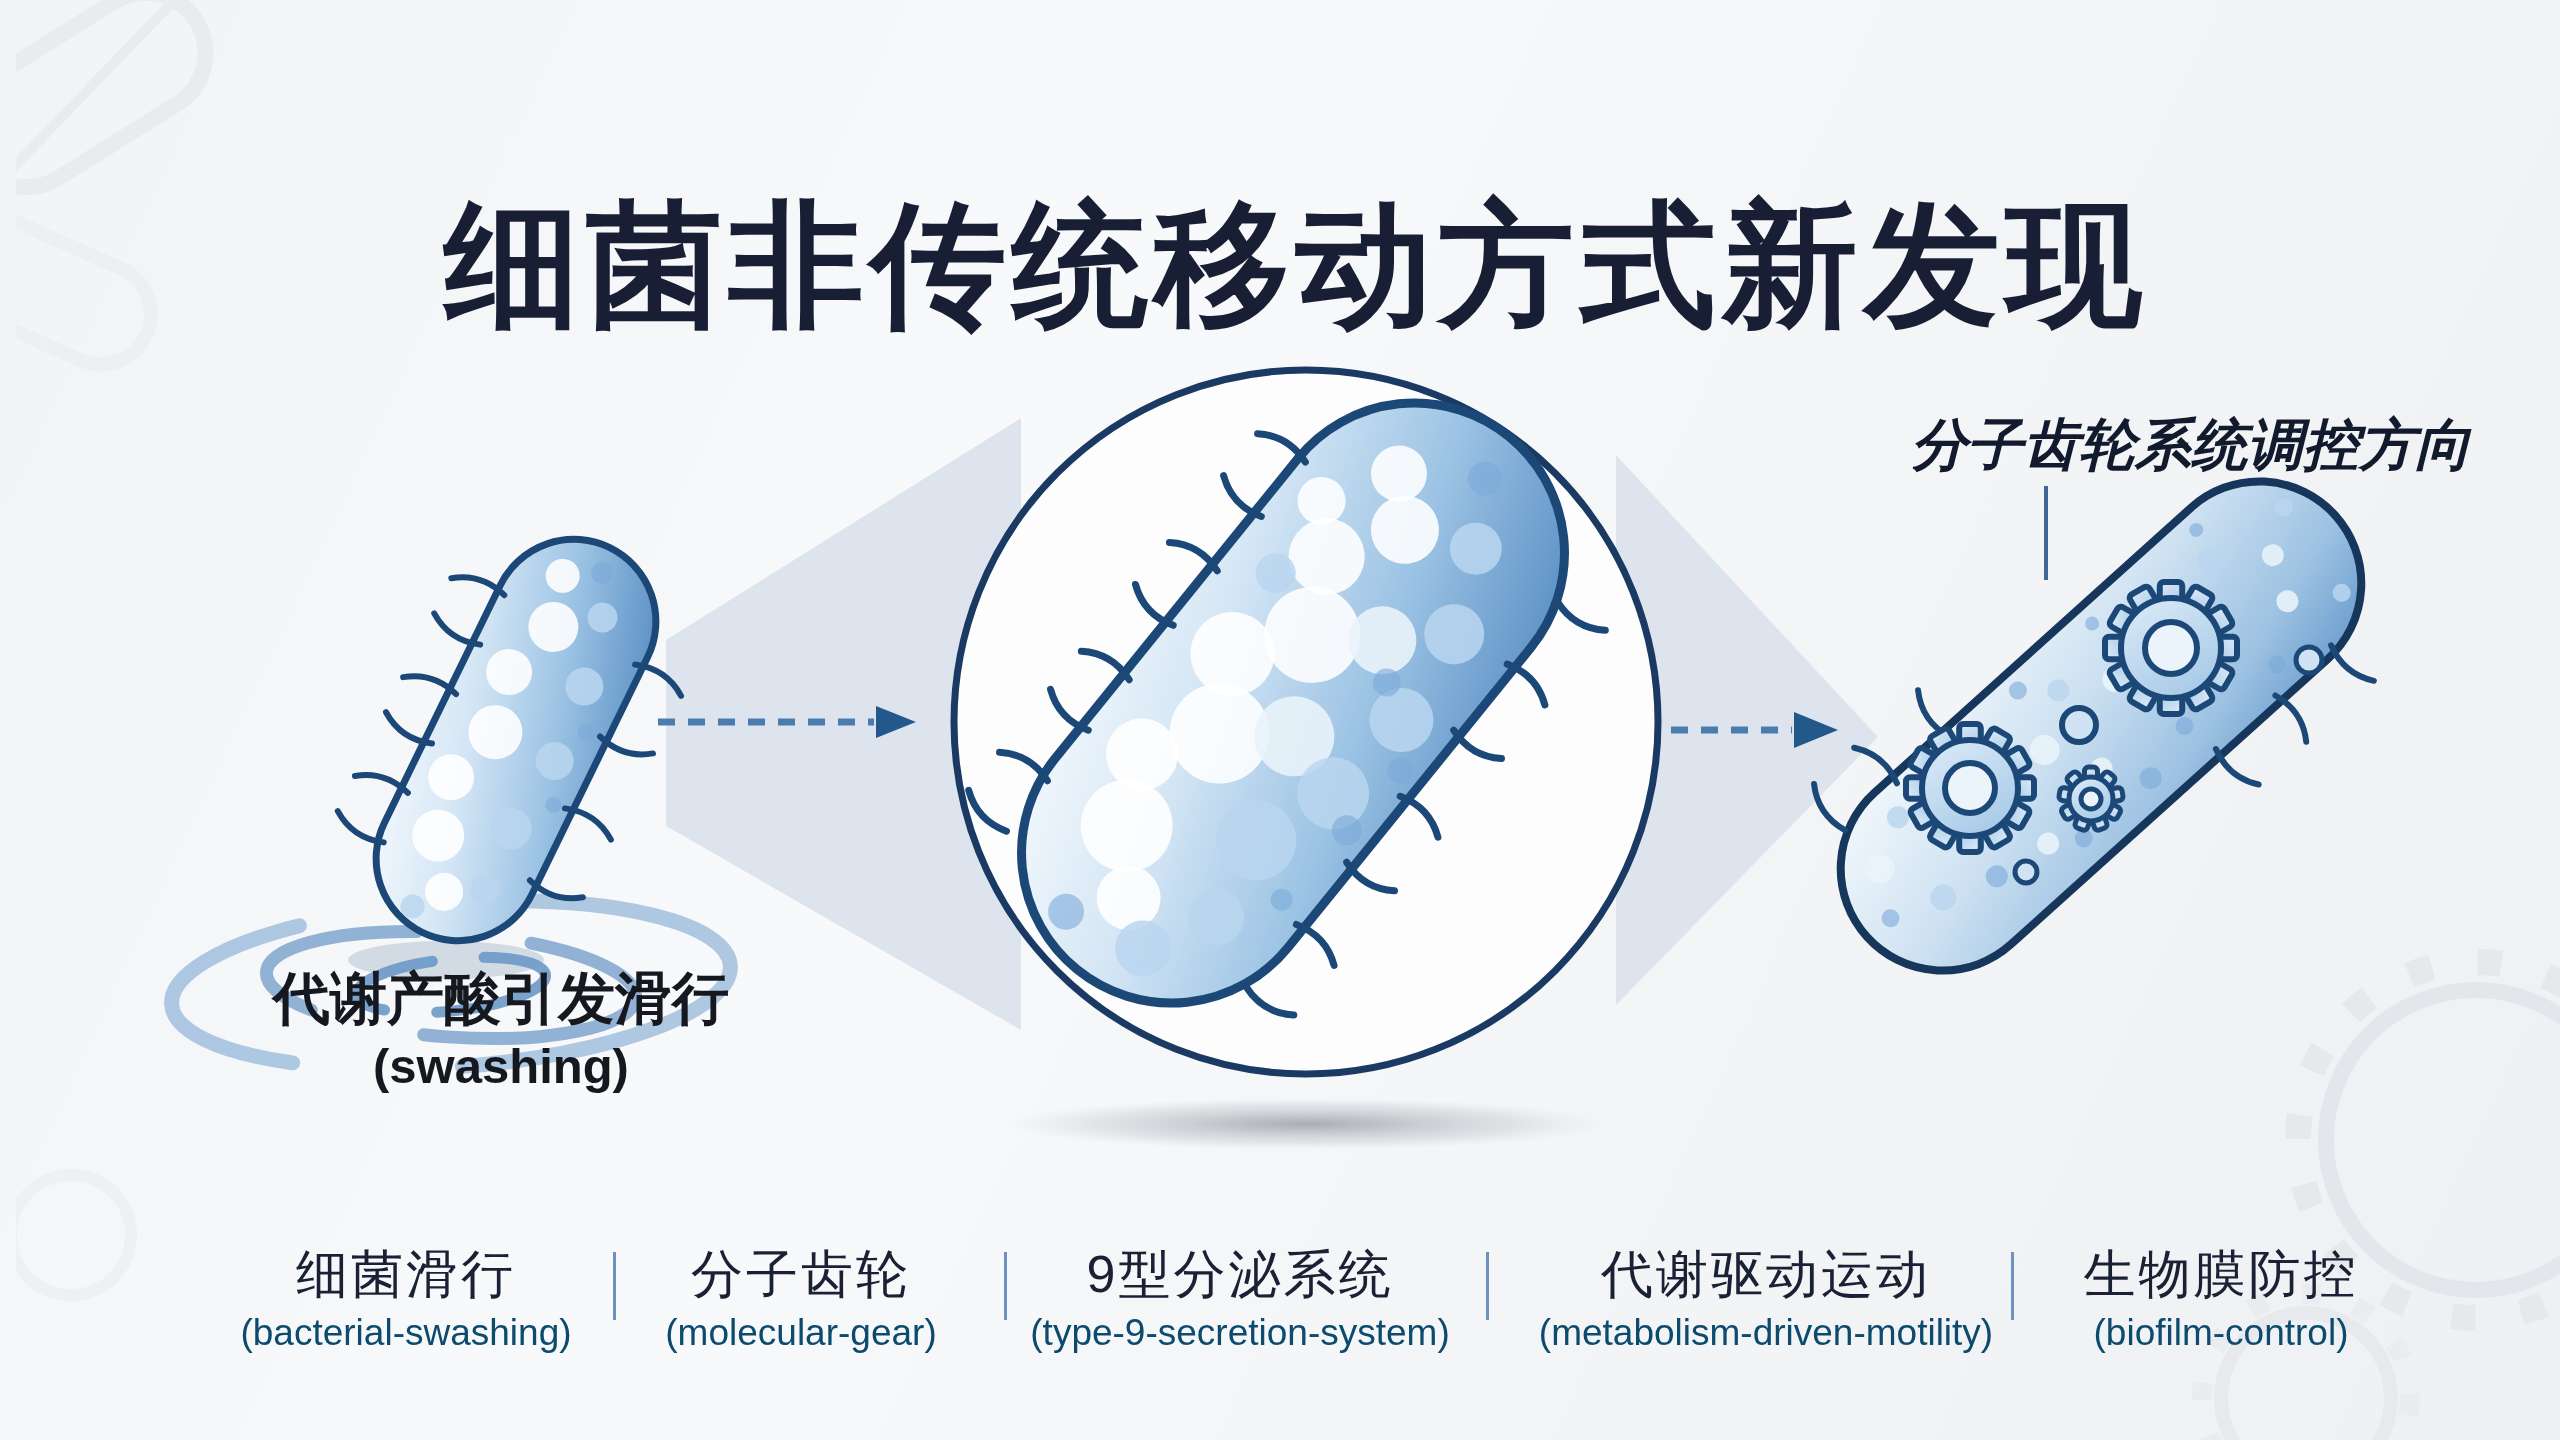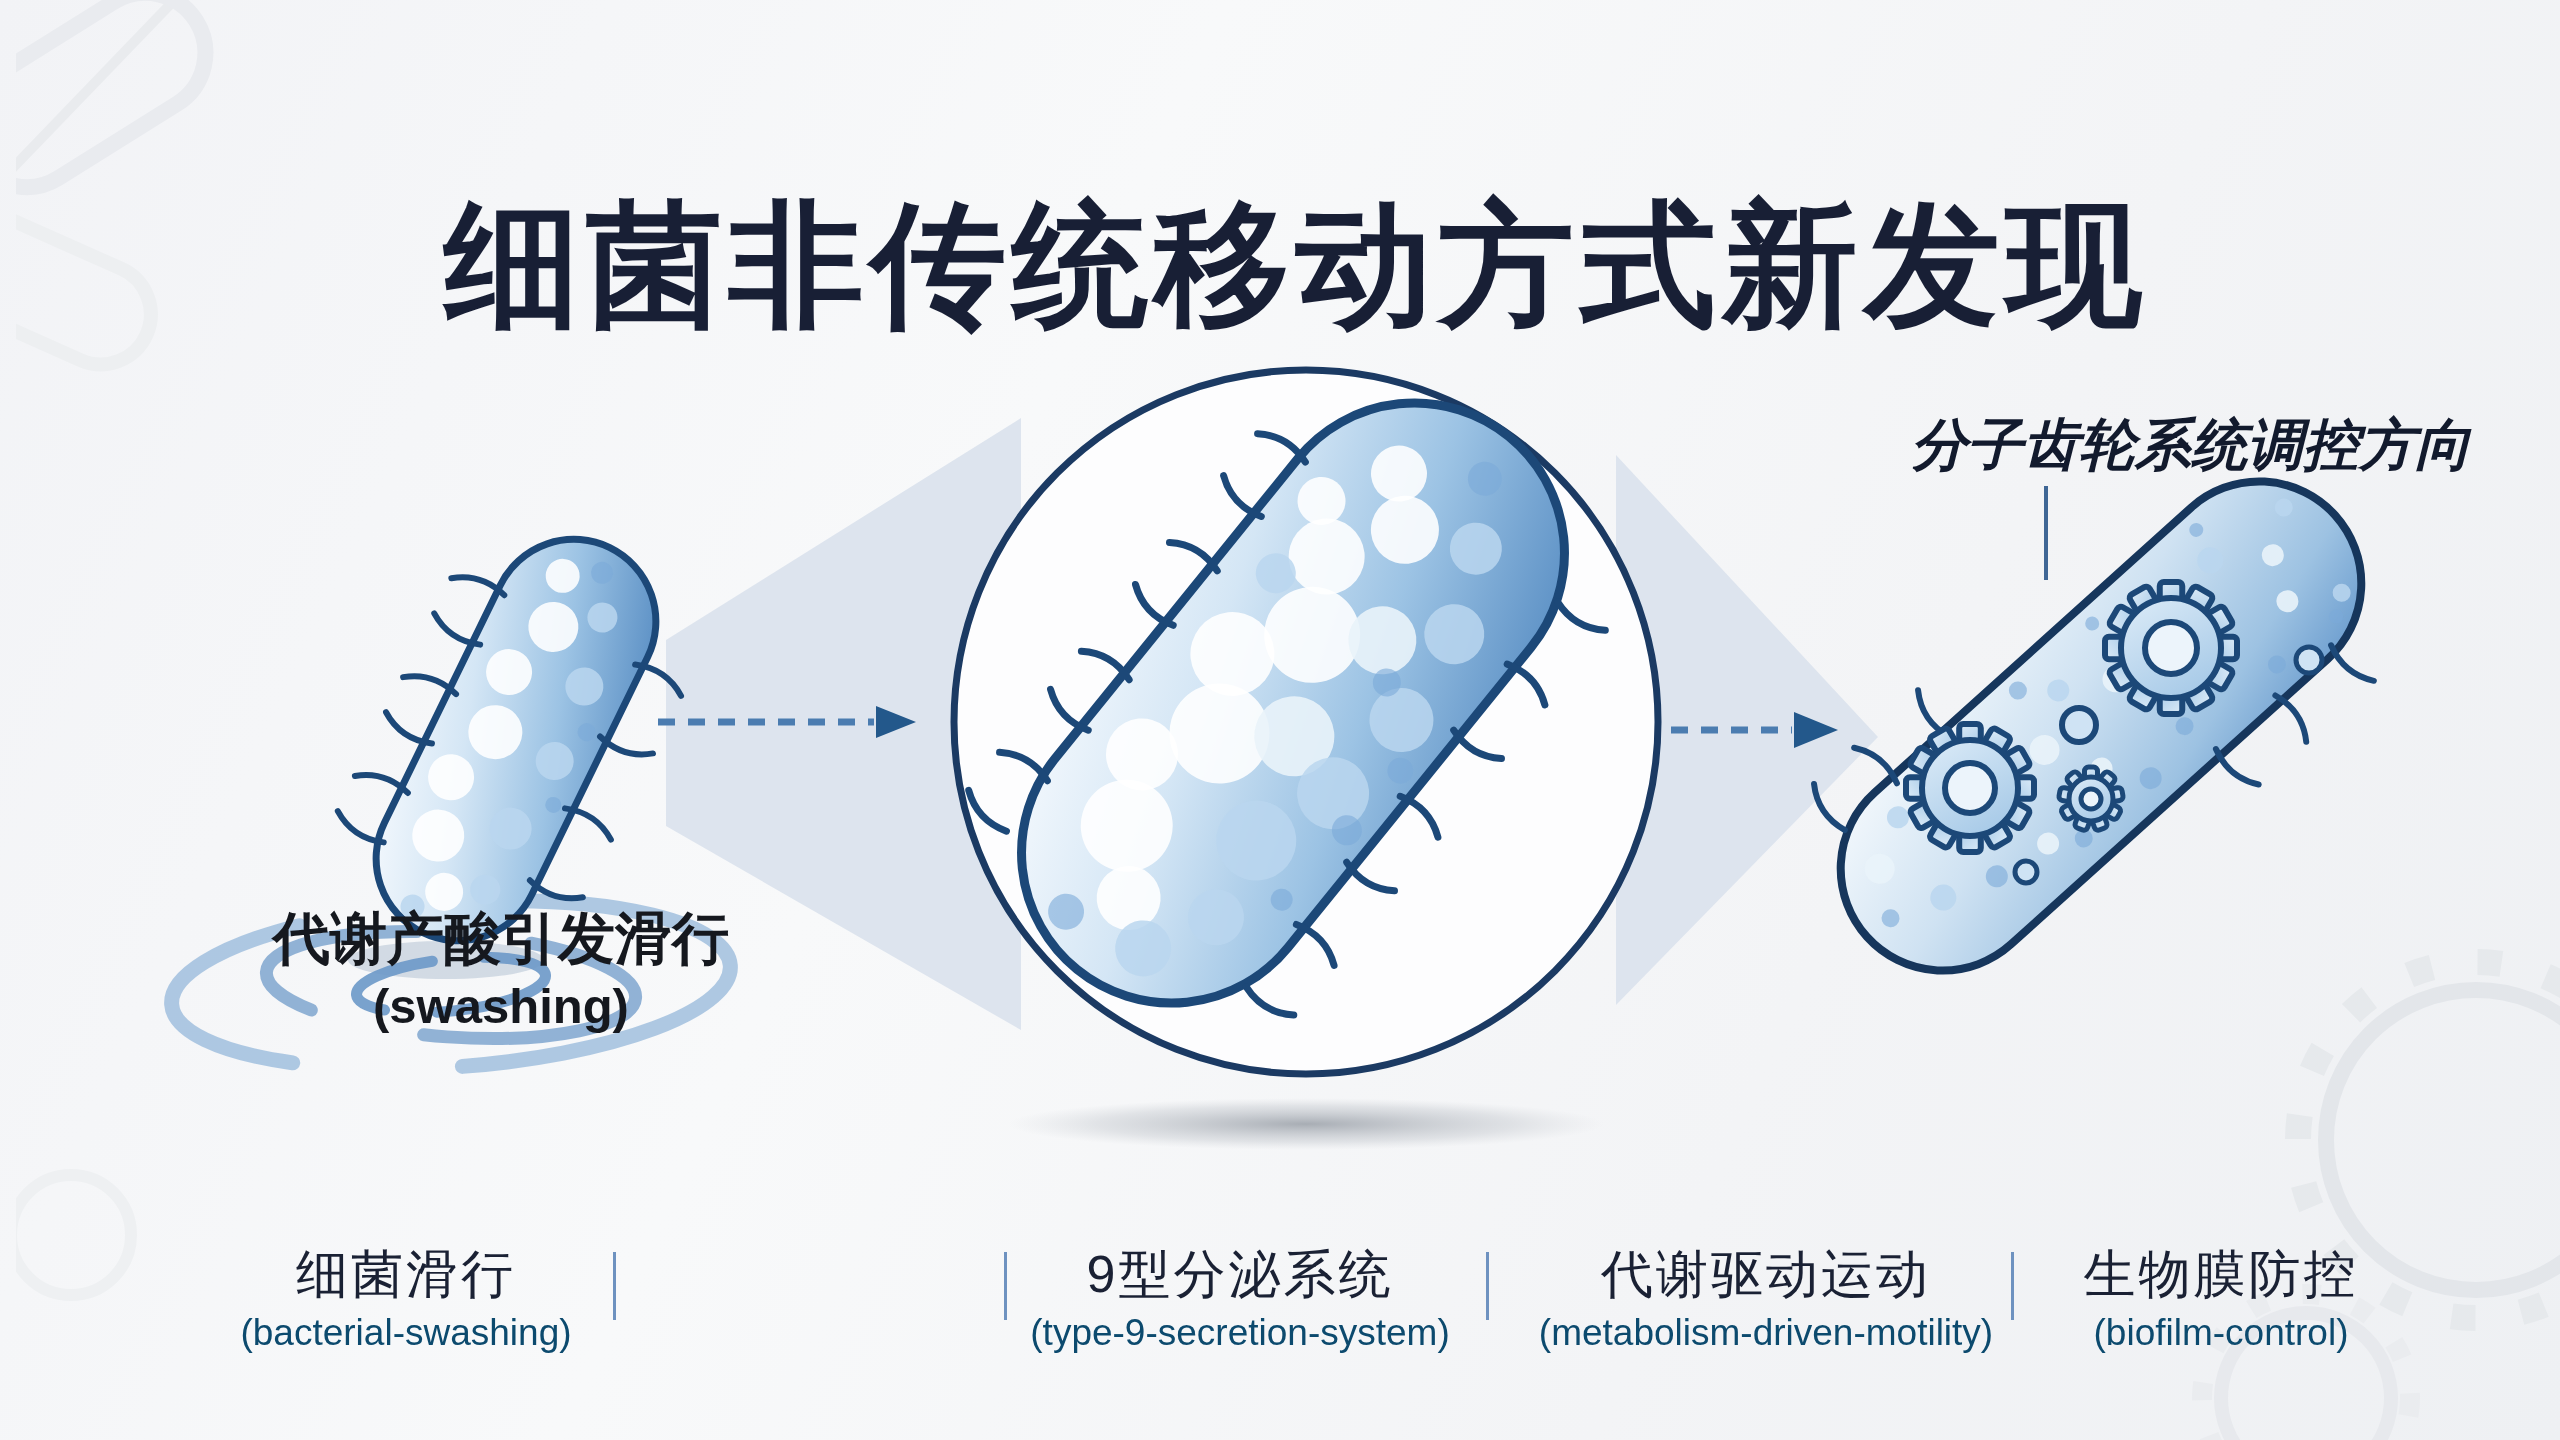--- a/index.html
+++ b/index.html
@@ -9,21 +9,21 @@
     position:relative;
   }
   .stage{position:absolute;inset:0;width:2560px;height:1440px;margin-left:16px;}
   #illustration{position:absolute;left:0;top:0;width:2560px;height:1440px;z-index:1;}
   .txt{position:absolute;z-index:2;}
   #title{
     left:0;right:0;top:96px;text-align:center;
     font-size:136px;font-weight:900;color:#181f35;letter-spacing:6px;line-height:1.15;
   }
   .caption-left{
-    left:485px;top:904px;transform:translateX(-50%);
+    left:485px;top:964px;transform:translateX(-50%);
     text-align:center;white-space:nowrap;color:#15181e;
   }
   .caption-left .l1{font-size:57px;font-weight:800;line-height:1.2;}
   .caption-left .l2{font-size:49px;font-weight:700;margin-top:6px;}
   .caption-right{
     left:2175px;top:408px;transform:translateX(-50%);
     font-size:56px;font-weight:800;color:#121a2d;white-space:nowrap;font-style:italic;
   }
   .kw{position:absolute;top:1246px;transform:translateX(-50%);text-align:center;white-space:nowrap;z-index:2;}
   .kw-zh{font-size:52px;font-weight:400;color:#1a2134;letter-spacing:3px;line-height:1.1;}
@@ -277,20 +277,24 @@
     <div class="l2">(swashing)</div>
   </div>
 
   <div class="txt caption-right">分子齿轮系统调控方向</div>
 
   <div class="kw c1">
     <div class="kw-zh">细菌滑行</div>
     <div class="kw-en">(bacterial-swashing)</div>
   </div>
   <div class="kw-divider d1"></div>
+  <div class="kw c2">
+    <div class="kw-zh">分子齿轮</div>
+    <div class="kw-en">(molecular-gear)</div>
+  </div>
   <div class="kw-divider d2"></div>
   <div class="kw c3">
     <div class="kw-zh">9型分泌系统</div>
     <div class="kw-en">(type-9-secretion-system)</div>
   </div>
   <div class="kw-divider d3"></div>
   <div class="kw c4">
     <div class="kw-zh">代谢驱动运动</div>
     <div class="kw-en">(metabolism-driven-motility)</div>
   </div>

